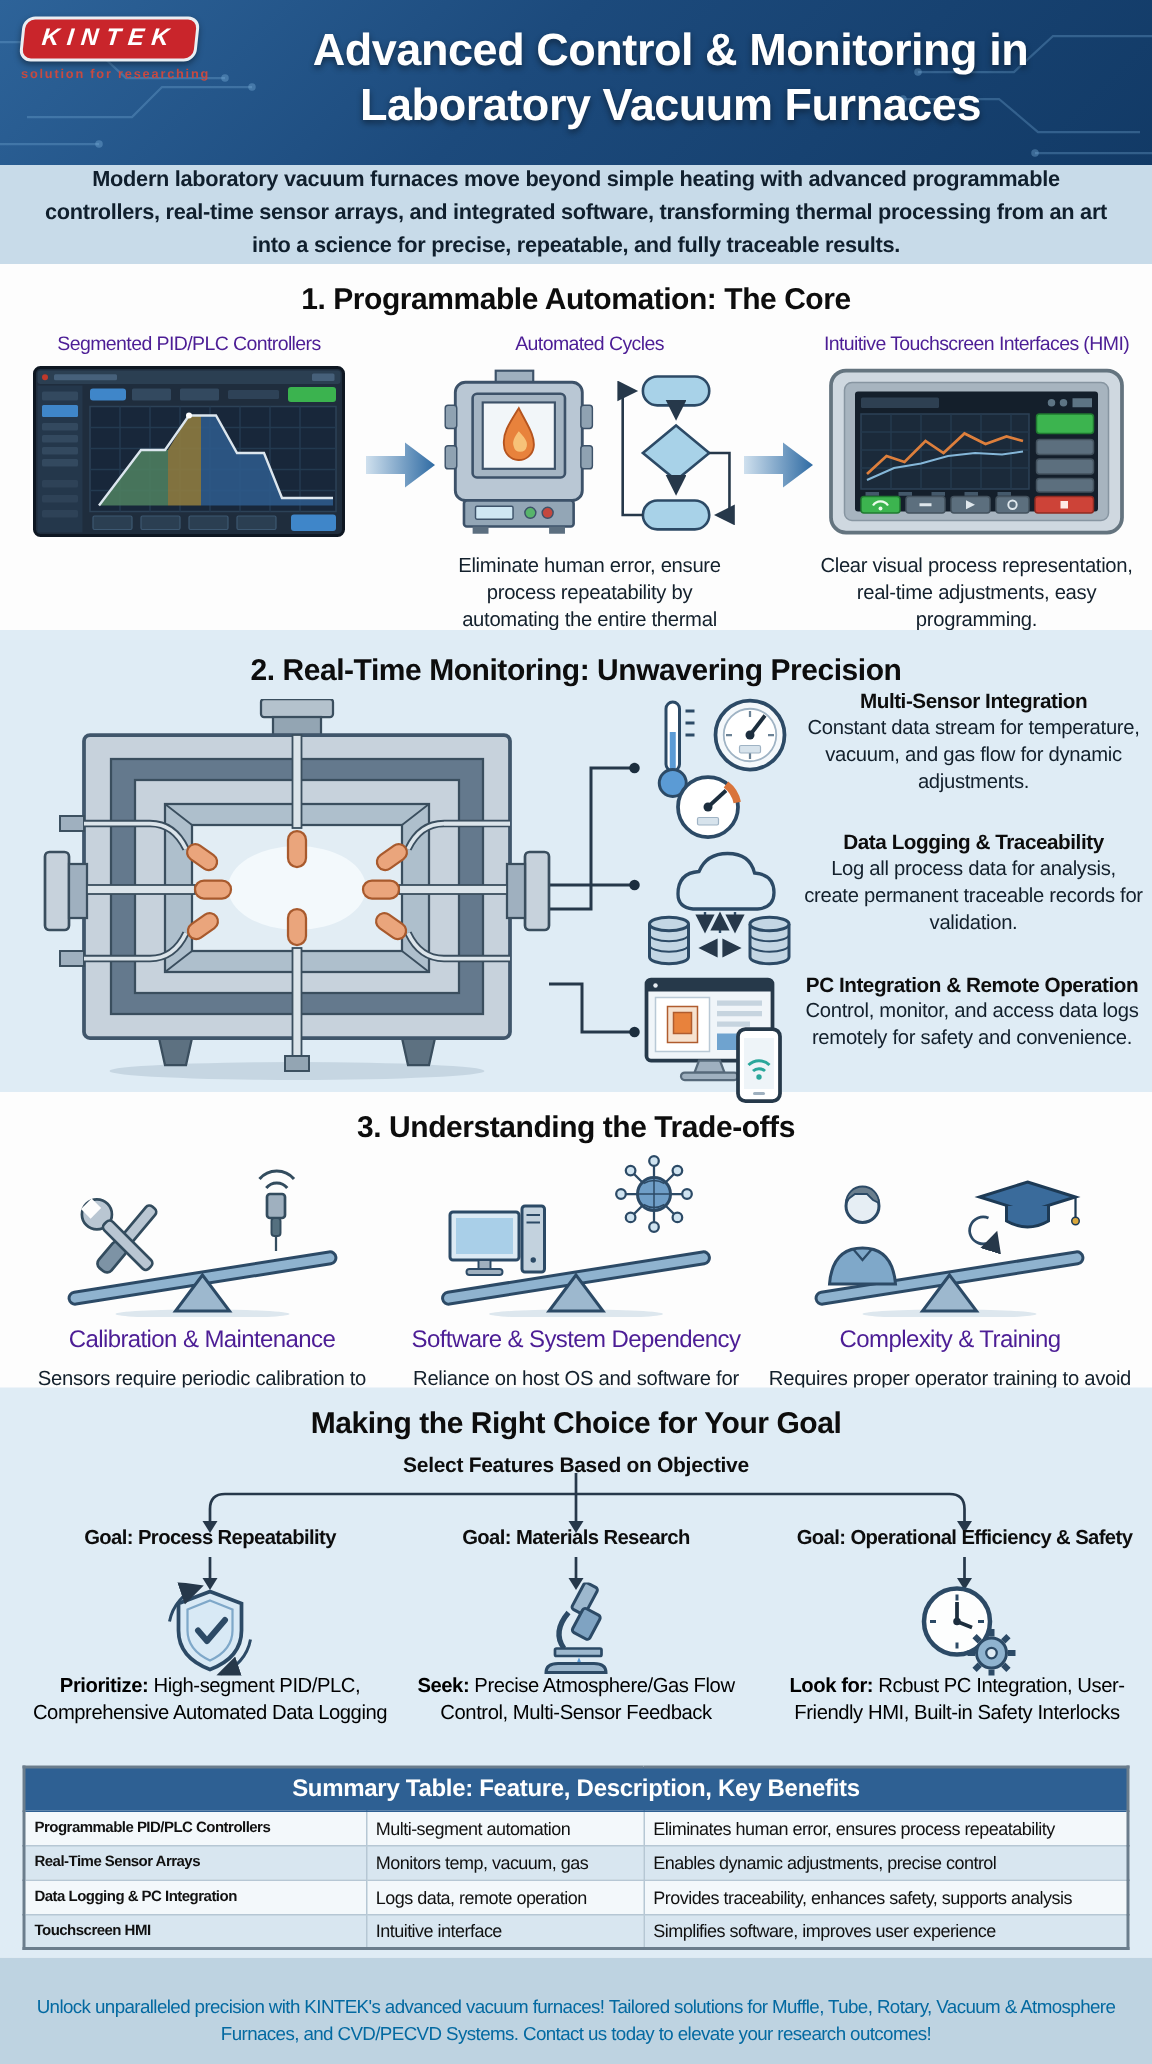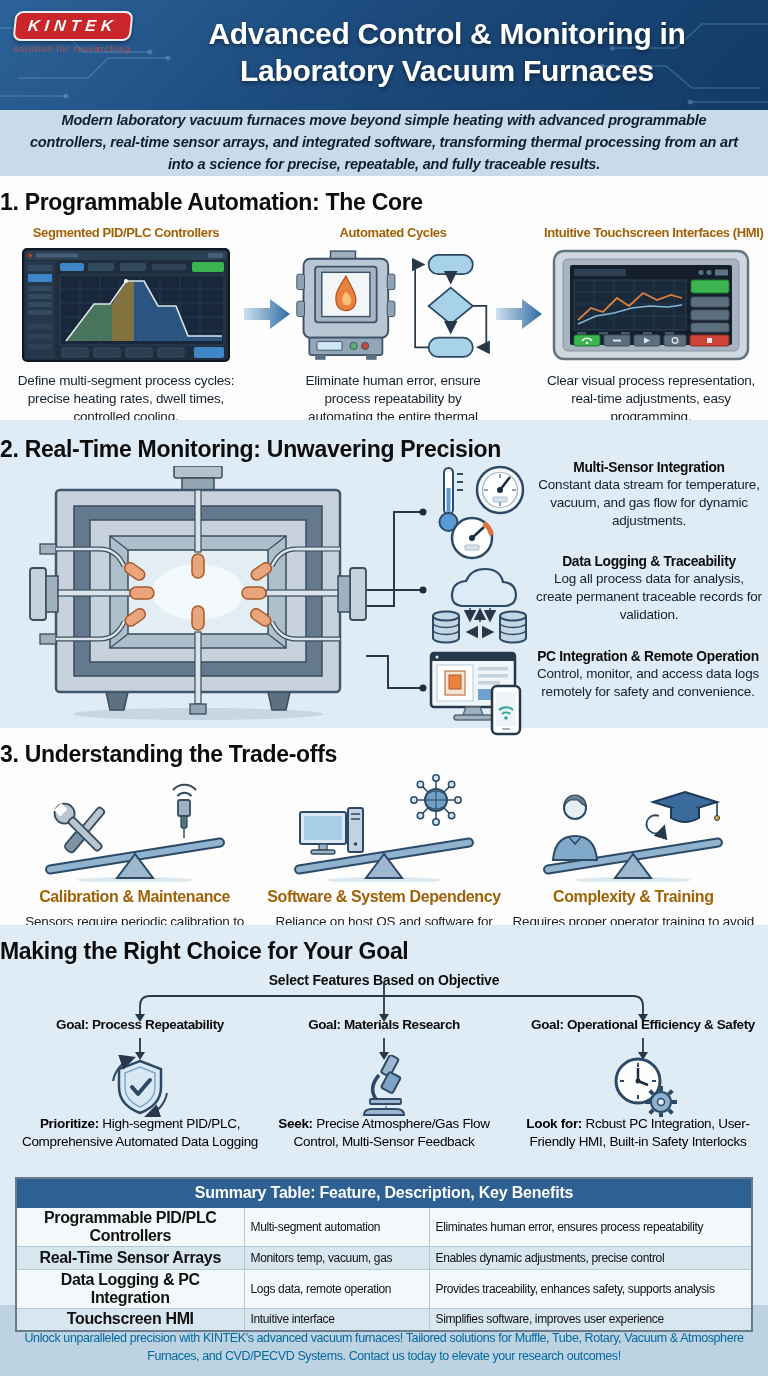--- a/index.html
+++ b/index.html
@@ -5,36 +5,36 @@
   * { margin:0; padding:0; box-sizing:border-box; }
   body { font-family:"Liberation Sans", sans-serif; background:#fff; }
   .page { width:768px; height:1376px; position:relative; overflow:hidden; background:#fdfdfd; }
 
   
   .header { height:110px; position:relative; background:linear-gradient(135deg,#2d6399 0%,#1c4a7c 45%,#123a66 100%); overflow:hidden; }
   .circuit { position:absolute; inset:0; }
   .logo-wrap { position:absolute; left:14px; top:11px; z-index:2; }
   .logo-box { display:inline-block; background:#c9252b; border:2px solid #e9eef3; border-radius:8px; padding:4px 12px; transform:skewX(-6deg); box-shadow:0 2px 4px rgba(0,0,0,.4); }
   .logo-box span { color:#fff; font-weight:700; font-style:italic; font-size:16px; letter-spacing:5px; }
-  .logo-tag { margin-top:3px; font-size:8.5px; font-weight:400; color:#c84a41; letter-spacing:1.2px; }
+  .logo-tag { margin-top:3px; font-size:8.5px; font-weight:700; color:#c84a41; letter-spacing:1.2px; }
   .title { position:relative; z-index:1; margin:16px 14px 0 140px; text-align:center; color:#fff; font-size:30px; line-height:1.23; font-weight:700; letter-spacing:-0.3px; text-shadow:0 2px 4px rgba(0,0,0,.45); }
 
   
-  .intro { height:66px; background:#c8dbe9; display:flex; align-items:center; justify-content:center;font-style:italic; }
+  .intro { height:66px; background:#c8dbe9; display:flex; align-items:center; justify-content:center; }
   .intro p { width:724px; text-align:center; font-size:14.5px; font-weight:700; letter-spacing:-0.2px; color:#101f2d; line-height:1.5; }
 
-  h2.sec { font-size:23px; font-weight:700; letter-spacing:-0.3px; color:#0d0d0d; }
+  h2.sec { text-align:center; font-size:20px; font-weight:700; letter-spacing:-0.3px; color:#0d0d0d; }
 
   
   .s1 { height:244px; background:#fdfdfd; }
   .s1 h2 { padding-top:13px; }
   .s1-row { display:flex; justify-content:center; padding:0 10px; margin-top:9px; }
   .col { text-align:center; }
   .col1 { width:232px; } .col2 { width:202px; } .col3 { width:214px; }
-  .col-title { font-size:13px; font-weight:700; letter-spacing:-0.4px; white-space:nowrap; color:#a16207; }
+  .col-title { font-size:13px; font-weight:400; letter-spacing:-0.4px; white-space:nowrap; color:#4c1d95; }
   .col-img { height:120px; display:flex; align-items:center; justify-content:center; margin-top:5px; }
   .col-cap { font-size:13.5px; letter-spacing:-0.2px; color:#13202c; line-height:1.33; margin-top:7px; }
   .flow-arrow { width:50px; flex:none; margin-top:72px; }
 
   
   .s2 { height:308px; background:#dfecf5; position:relative; }
   .s2 h2 { padding-top:16px; }
   .abs { position:absolute; }
   .feat-text { text-align:center; }
   .feat-text .ft { font-size:13.8px; font-weight:700; letter-spacing:-0.3px; white-space:nowrap; color:#0d0d0d; }
@@ -52,21 +52,21 @@
   .s4 h2 { padding-top:13px; }
   .s4-sub { text-align:center; font-size:14px; font-weight:700; color:#0d0d0d; margin-top:7px; letter-spacing:-0.2px; }
   .goal-label { position:absolute; top:92px; font-size:13.5px; font-weight:700; letter-spacing:-0.4px; text-align:center; white-space:nowrap; color:#0d0d0d; }
   .goal-desc { position:absolute; top:190px; font-size:13.5px; letter-spacing:-0.3px; text-align:center; line-height:1.33; color:#000000; }
   .goal-desc b { font-weight:700; }
 
   
   table.summary { position:absolute; left:15px; top:252px; width:738px; border-collapse:collapse; border:2px solid #6b7d8c; background:#f3f8fb; }
   table.summary th { background:#2e6093; color:#fff; font-size:16px; font-weight:700; letter-spacing:-0.2px; height:29px; border:1px solid #2e6093; }
   table.summary td { font-size:12px; letter-spacing:-0.35px; color:#111; border:1px solid #b6c7d4; height:23px; padding:1px 6px; }
-  table.summary td.c1 { font-weight:700; text-align:center; width:228px; font-size:16px; }
+  table.summary td.c1 { font-weight:700; text-align:left; width:228px; font-size:10px; }
   table.summary td.c2 { width:185px; }
   table.summary tr.alt td { background:#d8e6f0; }
 
   
   .footer { height:71px; background:#bed3e1; text-align:center; padding-top:9px; }
   .footer .f1 { width:756px; margin:15px auto; font-size:12.5px; font-weight:400; letter-spacing:-0.4px; color:#0369a1; line-height:1.45; }
   .footer .f2 { font-size:13.5px; font-weight:700; letter-spacing:-0.2px; color:#0d1b27; margin-top:3px; }
 </style>
 </head>
 <body>
@@ -152,21 +152,20 @@
             <polygon points="112,33 122,33 136,58 154,58 166,88 200,88 200,93 112,93" fill="#2e5a8a" opacity="0.9"></polygon>
             <polyline points="44,93 72,56 88,56 104,33 122,33 136,58 154,58 166,88 200,88" fill="none" stroke="#dce6ee" stroke-width="1.6"></polyline>
             <circle cx="104" cy="33" r="2" fill="#fff"></circle>
             <rect x="40" y="100" width="26" height="9" rx="1" fill="#2b3f52" stroke="#3d5871" stroke-width="0.8"></rect>
             <rect x="72" y="100" width="26" height="9" rx="1" fill="#2b3f52" stroke="#3d5871" stroke-width="0.8"></rect>
             <rect x="104" y="100" width="26" height="9" rx="1" fill="#2b3f52" stroke="#3d5871" stroke-width="0.8"></rect>
             <rect x="136" y="100" width="26" height="9" rx="1" fill="#2b3f52" stroke="#3d5871" stroke-width="0.8"></rect>
             <rect x="172" y="99" width="30" height="11" rx="2" fill="#3f86c9"></rect>
           </svg>
         </div>
-        <div class="col-cap">Define multi-segment process cycles: precise heating rates, dwell times, controlled cooling.</div>
       </div>
 
       <svg class="flow-arrow" height="34" viewBox="0 0 50 34">
         <polygon points="2,11 28,11 28,2 48,17 28,32 28,23 2,23" fill="url(#arrg)"></polygon>
       </svg>
 
       <div class="col col2">
         <div class="col-title">Automated Cycles</div>
         <div class="col-img">
           <svg width="210" height="116" viewBox="0 0 210 116">

